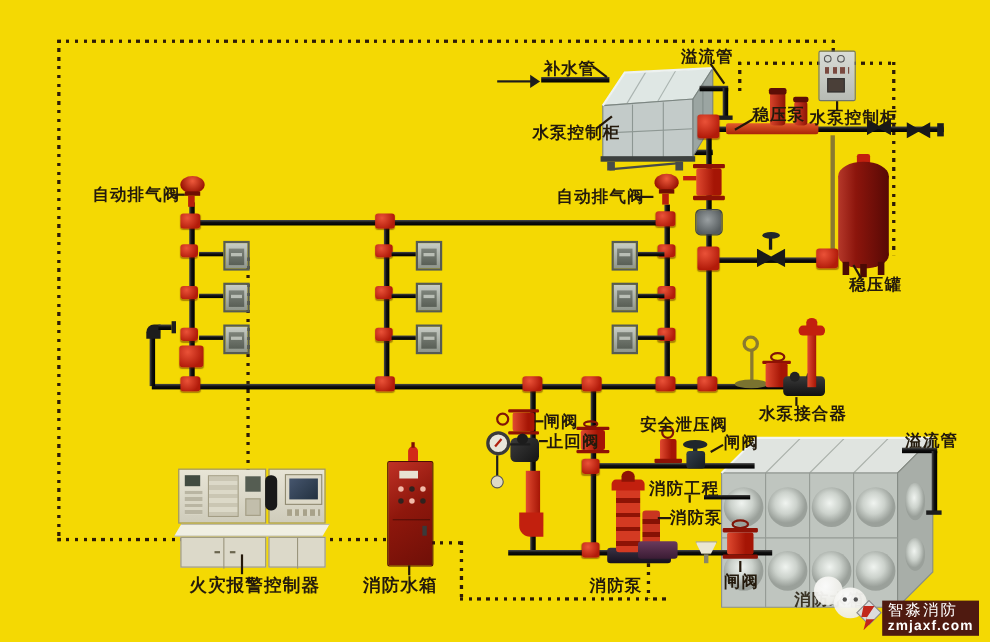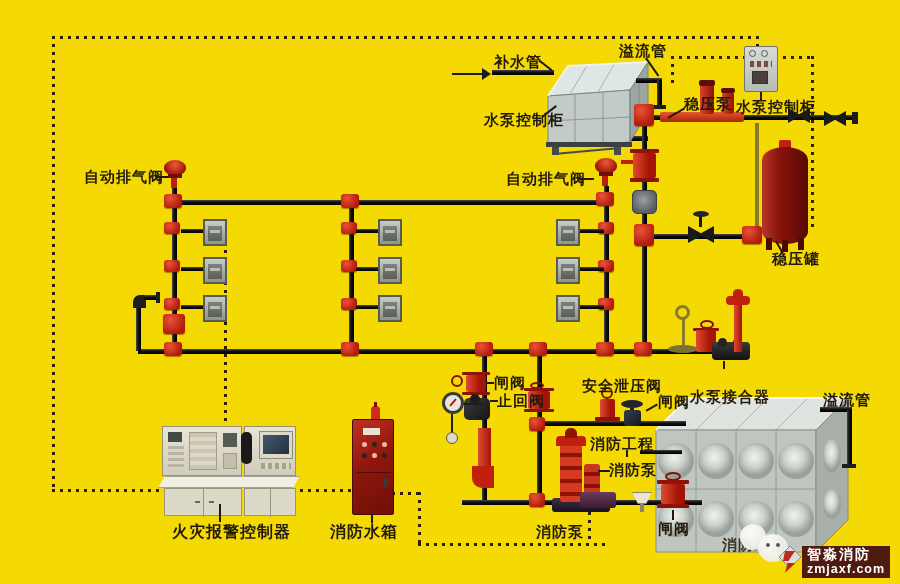--- a/index.html
+++ b/index.html
@@ -38,21 +38,21 @@
   .exv-dome{position:absolute;width:22px;height:15px;border-radius:50% 50% 42% 42%;
             background:radial-gradient(circle at 50% 30%,#ef5a3c,#9a1404 75%);}
   .exv-band{position:absolute;width:14px;height:4px;background:#6f0e02;}
   .exv-stem{position:absolute;width:6px;height:10px;background:#b81f0c;}
   
   .wm-big{position:absolute;font-family:"Liberation Sans",sans-serif;font-weight:bold;font-size:24px;
           letter-spacing:2px;color:rgba(248,242,196,.55);-webkit-text-stroke:1.2px rgba(255,255,242,.9);
           z-index:60;}
   .badge{position:absolute;z-index:61;display:flex;align-items:center;}
   .badge-text{background:#4f1a10;padding:1px 5px 2px 5px;}
-  .badge-brand{font-size:14px;font-weight:bold;color:#fff;letter-spacing:2px;line-height:15px;}
+  .badge-brand{font-size:14px;font-weight:normal;color:#fff;letter-spacing:2px;line-height:15px;}
   .badge-site{font-size:12.5px;font-weight:bold;color:#fff;letter-spacing:1px;line-height:14px;}
 </style>
 </head>
 <body>
 
 <div id="scene">
 
   <div class="dh" style="left:52px;top:36px;width:706px;"></div>
   <div class="dv" style="left:52px;top:36px;height:456px;"></div>
   <div class="dh" style="left:52px;top:489px;width:114px;"></div>
@@ -398,21 +398,21 @@
   <div class="vleader" style="left:723px;top:361px;height:8px;"></div>
 
   <div class="lbl" style="left:494px;top:53px;">补水管</div>
   <div class="lbl" style="left:619px;top:42px;">溢流管</div>
   <div class="lbl" style="left:484px;top:111px;">水泵控制柜</div>
   <div class="lbl" style="left:684px;top:95px;">稳压泵</div>
   <div class="lbl" style="left:736px;top:98px;">水泵控制柜</div>
   <div class="lbl" style="left:84px;top:168px;">自动排气阀</div>
   <div class="lbl" style="left:506px;top:170px;">自动排气阀</div>
   <div class="lbl" style="left:772px;top:250px;">稳压罐</div>
-  <div class="lbl" style="left:690px;top:388px;">水泵接合器</div>
+  <div class="lbl" style="left:690px;top:367px;">水泵接合器</div>
   <div class="lbl" style="left:494px;top:374px;">闸阀</div>
   <div class="lbl" style="left:497px;top:392px;">止回阀</div>
   <div class="lbl" style="left:582px;top:377px;">安全泄压阀</div>
   <div class="lbl" style="left:658px;top:393px;">闸阀</div>
   <div class="lbl" style="left:590px;top:435px;">消防工程</div>
   <div class="lbl" style="left:609px;top:461px;">消防泵</div>
   <div class="lbl" style="left:823px;top:391px;">溢流管</div>
   <div class="lbl" style="left:658px;top:520px;">闸阀</div>
   <div class="lbl" style="left:536px;top:523px;">消防泵</div>
   <div class="lbl" style="left:172px;top:522px;font-size:16px;">火灾报警控制器</div>

